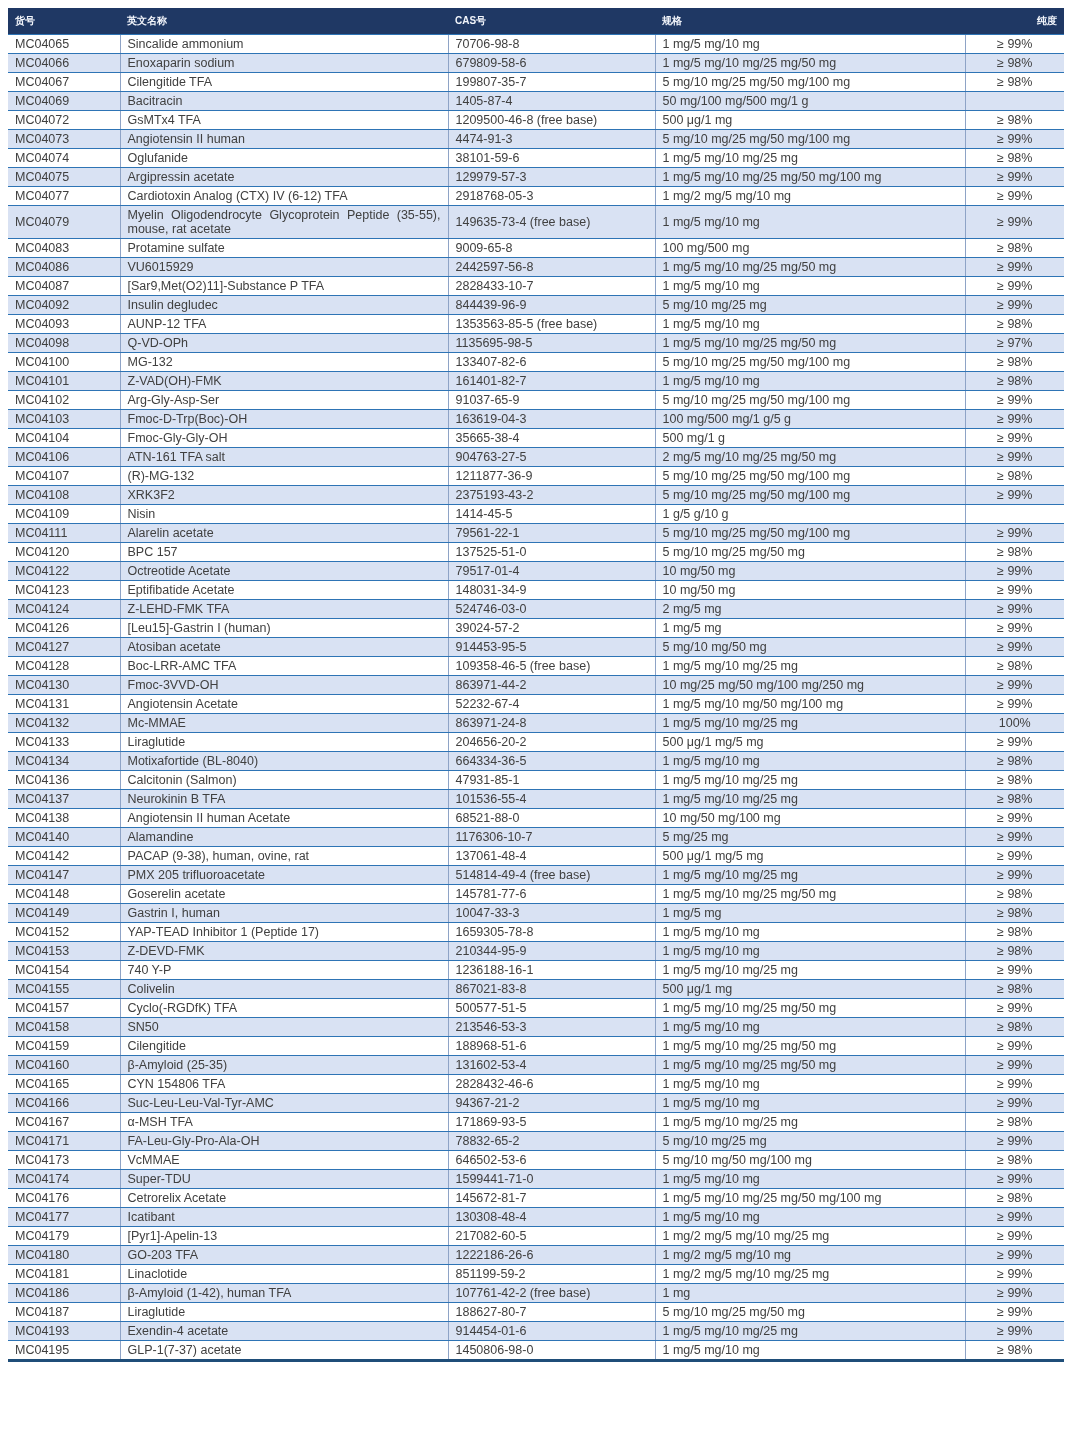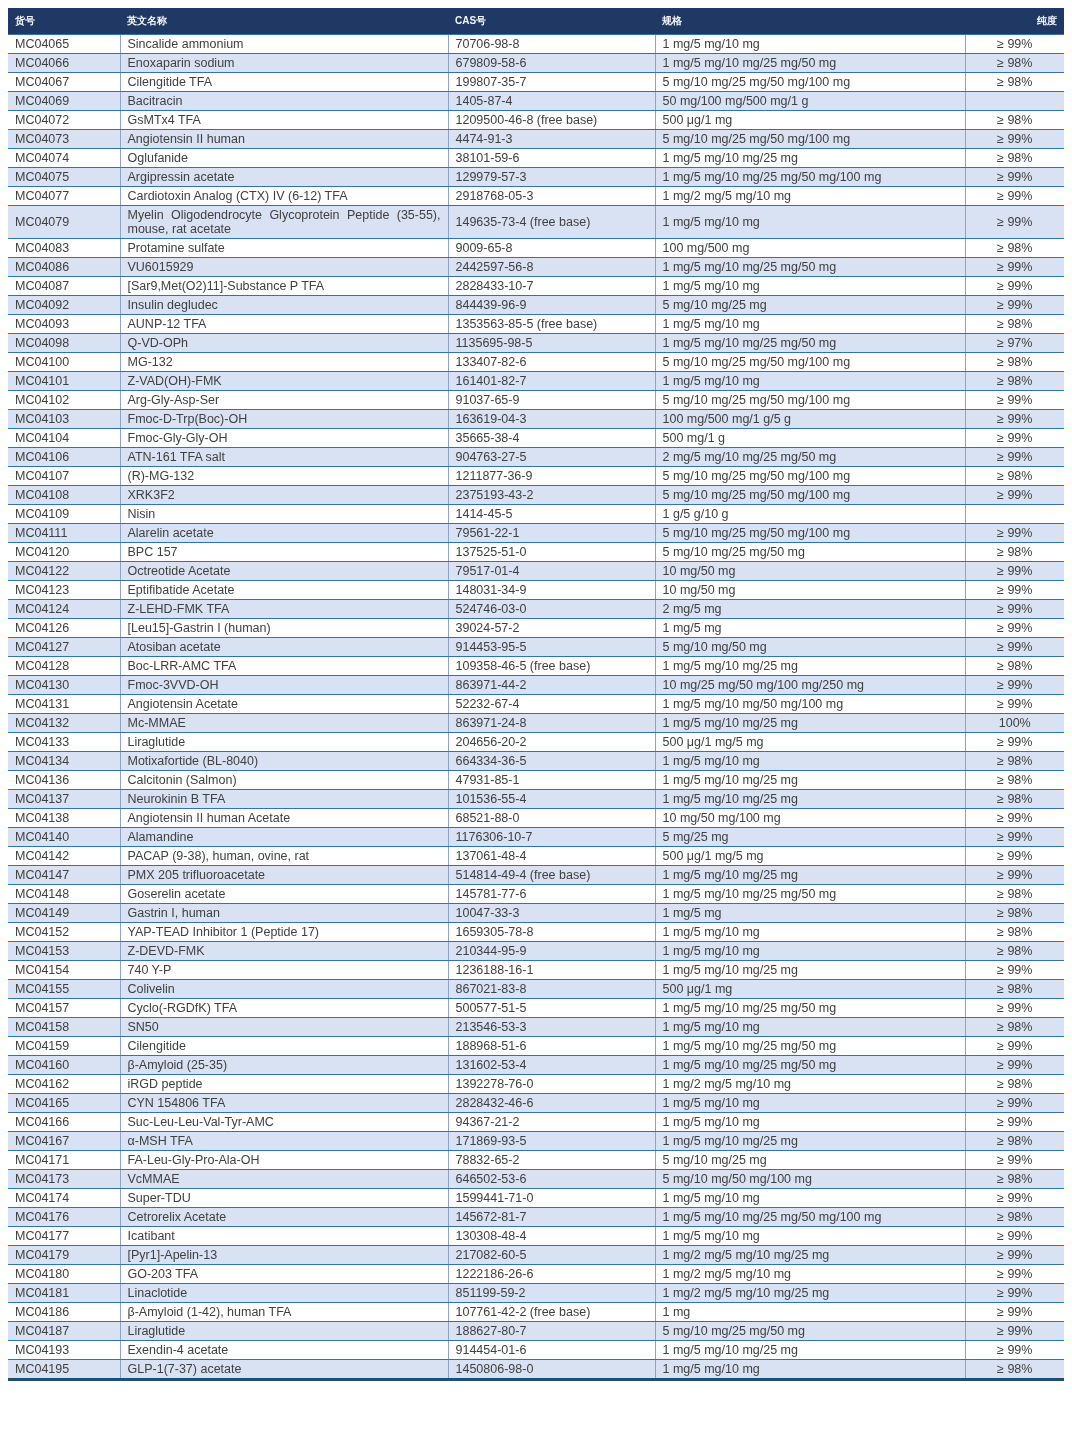--- a/index.html
+++ b/index.html
@@ -456,27 +456,20 @@
           <td class="c-purity">≥ 99%</td>
         </tr>
         <tr>
           <td class="c-item-no">MC04160</td>
           <td class="c-name">β-Amyloid (25-35)</td>
           <td class="c-cas">131602-53-4</td>
           <td class="c-spec">1 mg/5 mg/10 mg/25 mg/50 mg</td>
           <td class="c-purity">≥ 99%</td>
         </tr>
         <tr>
-          <td class="c-item-no">MC04162</td>
-          <td class="c-name">iRGD peptide</td>
-          <td class="c-cas">1392278-76-0</td>
-          <td class="c-spec">1 mg/2 mg/5 mg/10 mg</td>
-          <td class="c-purity">≥ 98%</td>
-        </tr>
-        <tr>
           <td class="c-item-no">MC04165</td>
           <td class="c-name">CYN 154806 TFA</td>
           <td class="c-cas">2828432-46-6</td>
           <td class="c-spec">1 mg/5 mg/10 mg</td>
           <td class="c-purity">≥ 99%</td>
         </tr>
         <tr>
           <td class="c-item-no">MC04166</td>
           <td class="c-name">Suc-Leu-Leu-Val-Tyr-AMC</td>
           <td class="c-cas">94367-21-2</td>

